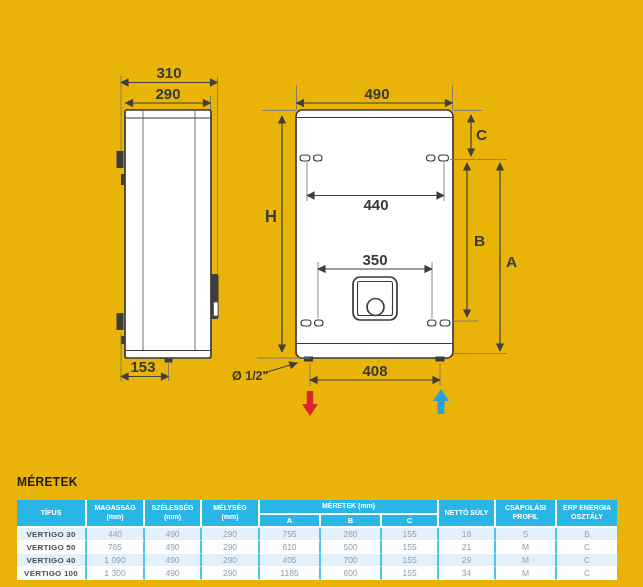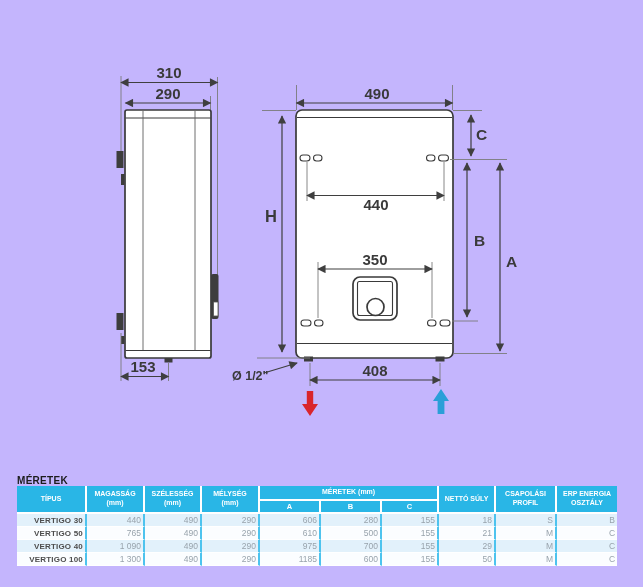--- a/index.html
+++ b/index.html
@@ -1,47 +1,47 @@
 <!DOCTYPE html>
 <html style="--red: #d9252c; --blue: #2b9fd8; --accent: #29b6e6;"><head>
 <meta charset="utf-8">
 <style>
   html,body{margin:0;padding:0;background:#fff;}
-  .stage{position:relative;width:643px;height:587px;background:#c4b5fd;overflow:hidden;
+  .stage{position:relative;width:643px;height:587px;background:#eab308;overflow:hidden;
          font-family:"Liberation Sans",sans-serif;}
   
   .diagram{position:absolute;left:0;top:0;}
   .bo{fill:#fff;stroke:#3a3a3a;stroke-width:1.7;}
   .il{fill:none;stroke:#3a3a3a;stroke-width:1.1;}
   .sm{fill:none;stroke:#5f5f5f;stroke-width:.9;}
   .xl{fill:none;stroke:#7a7a7a;stroke-width:.9;}
   .dl{fill:none;stroke:#3f3f3f;stroke-width:1.2;}
   .fillDark{fill:#3d3d3d;stroke:none;}
   .slot{fill:#fff;stroke:#3a3a3a;stroke-width:1.05;}
   .diagram text{font-family:"Liberation Sans",sans-serif;font-weight:bold;fill:#3a3a3a;}
   .dim-num{font-size:15px;}
   .dim-letter{font-size:15.5px;}
   .dim-letter-big{font-size:16.5px;}
   .conn-label{font-size:12.5px;}
   .arrow-red{fill:var(--red,#d9252c);}
   .arrow-blue{fill:var(--blue,#2b9fd8);}
   
   .table-wrap{position:absolute;left:17px;top:475px;width:601px;}
-  .tbl-title{font-size:10px;font-weight:bold;color:#1c1c1c;margin:0 0 0 0;letter-spacing:.3px;}
+  .tbl-title{font-size:12px;font-weight:bold;color:#1c1c1c;margin:0 0 11px 0;letter-spacing:.3px;}
   table.spec{border-collapse:separate;border-spacing:0;table-layout:fixed;width:600px;}
   table.spec th,table.spec td{box-sizing:border-box;}
   table.spec th{background:var(--accent,#29b6e6);color:#fff;font-size:7px;font-weight:bold;
       text-align:center;vertical-align:middle;padding:1px 2px;line-height:1.25;
       border-right:2px solid #fff;border-bottom:2px solid #fff;}
   table.spec th.last{border-right:none;}
   table.spec thead tr:first-child{height:15px;}
   table.spec thead tr:nth-child(2){height:12px;}
   table.spec th.sub{font-size:7.5px;}
   table.spec th .u{display:block;font-weight:bold;}
-  table.spec td{font-size:8.5px;color:#98a3ac;text-align:right;vertical-align:middle;
+  table.spec td{font-size:8.5px;color:#98a3ac;text-align:center;vertical-align:middle;
       height:13px;padding:0 2px;border-right:2px solid #4dc3ee;border-bottom:1px solid #fff;}
   table.spec td:last-child{border-right:none;}
   table.spec tbody tr:nth-child(odd) td{background:#e2f1fb;}
   table.spec tbody tr:nth-child(even) td{background:#fbfdff;}
   table.spec td.tipus{font-weight:bold;color:#4d4d4d;font-size:8px;letter-spacing:.2px;}
 </style>
 </head>
 <body>
 
 <div class="stage">
@@ -195,21 +195,21 @@
           <th class="sub">B</th>
           <th class="sub">C</th>
         </tr>
       </thead>
       <tbody>
         <tr>
           <td class="tipus">VERTIGO 30</td>
           <td>440</td>
           <td>490</td>
           <td>290</td>
-          <td>606</td>
+          <td>755</td>
           <td>280</td>
           <td>155</td>
           <td>18</td>
           <td>S</td>
           <td>B</td>
         </tr>
         <tr>
           <td class="tipus">VERTIGO 50</td>
           <td>765</td>
           <td>490</td>
@@ -219,35 +219,35 @@
           <td>155</td>
           <td>21</td>
           <td>M</td>
           <td>C</td>
         </tr>
         <tr>
           <td class="tipus">VERTIGO 40</td>
           <td>1 090</td>
           <td>490</td>
           <td>290</td>
-          <td>975</td>
+          <td>405</td>
           <td>700</td>
           <td>155</td>
           <td>29</td>
           <td>M</td>
           <td>C</td>
         </tr>
         <tr>
           <td class="tipus">VERTIGO 100</td>
           <td>1 300</td>
           <td>490</td>
           <td>290</td>
           <td>1185</td>
           <td>600</td>
           <td>155</td>
-          <td>50</td>
+          <td>34</td>
           <td>M</td>
           <td>C</td>
         </tr>
       </tbody>
     </table>
   </div>
 </div>
 
 </body></html>

